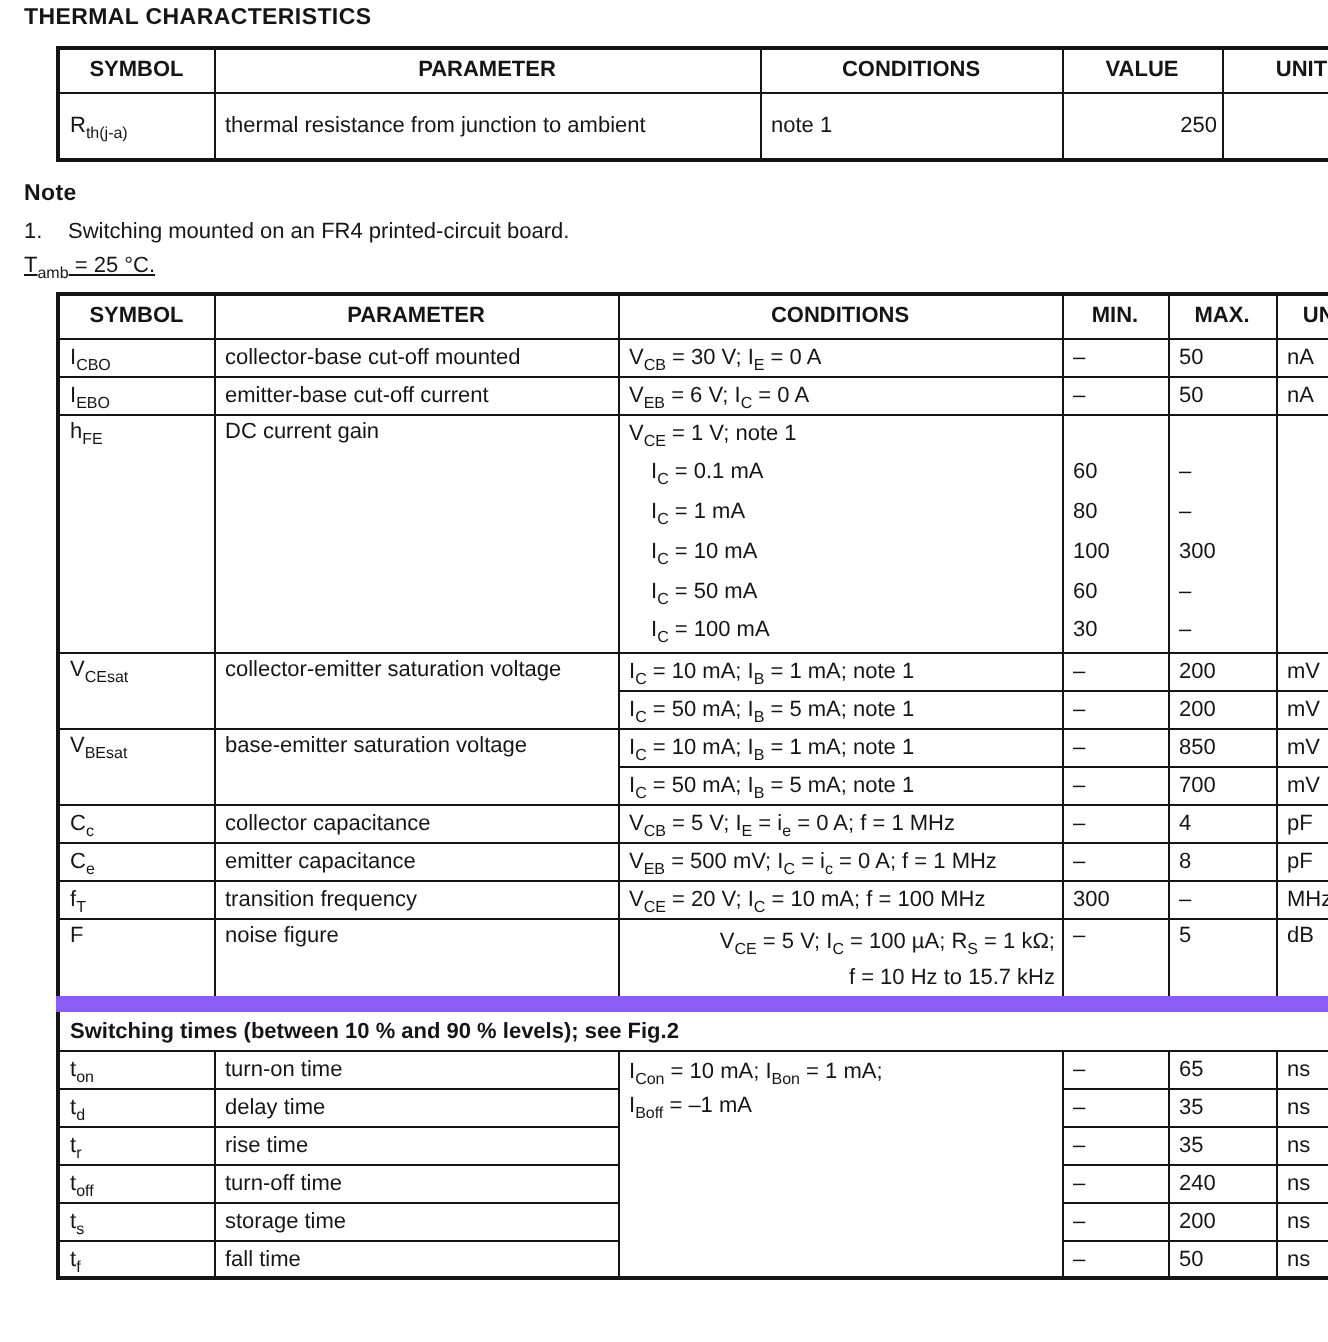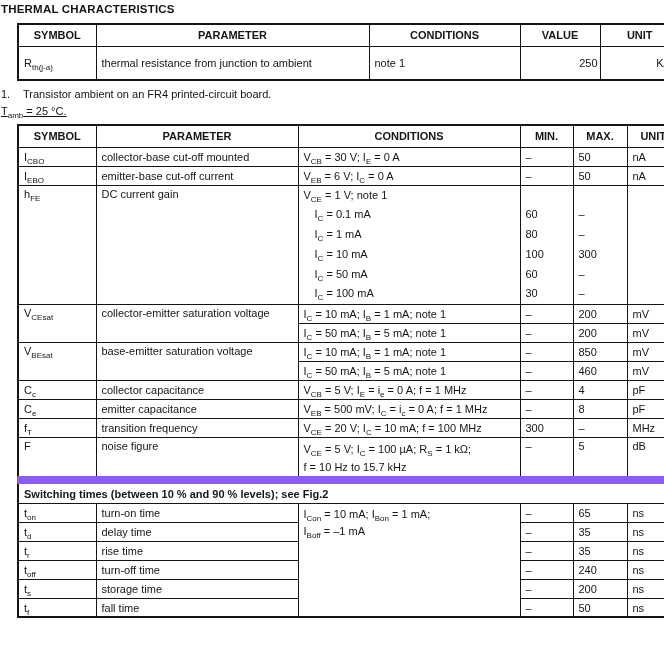--- a/index.html
+++ b/index.html
@@ -4,21 +4,21 @@
 <style>
   * { box-sizing: border-box; }
   html,body { margin:0; padding:0; }
   body {
     width:664px; height:671px;
     background:#ffffff;
     color:#151515;
     font-family:"Liberation Sans", sans-serif;
     overflow:hidden;
   }
-  .page { padding:2px 0 0 1px; width:664px; }
+  .page { padding:2px 0 0 12px; width:664px; }
 
   .sec-title {
     font-size:11.5px;
     font-weight:bold;
     margin:0;
     letter-spacing:0.2px;
   }
   #thermal-title { margin-top:1px; }
 
   table {
@@ -62,21 +62,21 @@
 
   .vtop { vertical-align:top; padding-top:2px; }
   .stack td, td.stack { padding:0; }
   .stack-line {
     height:19.8px; line-height:19.8px;
     padding:0 3px 0 5px;
   }
   .stack-line.indent { padding-left:16px; }
 
   .two-line { height:38px; }
-  .two-line .cline { line-height:17px; padding-top:1px; }
+  .two-line .cline { line-height:17px; padding-top:1px;text-align:right; }
 
   .section-row td {
     font-weight:bold;
     height:23px;
     border-top:8px solid #8b5cf6;
     border-bottom:1px solid #151515;
   }
   .cond-span { vertical-align:top; padding-top:2px; }
   .cond-span .cline { line-height:17px; }
 </style>
@@ -106,23 +106,24 @@
     <tr>
       <td>R<sub>th(j-a)</sub></td>
       <td>thermal resistance from junction to ambient</td>
       <td>note 1</td>
       <td class="center">250</td>
       <td class="center">K/W</td>
     </tr>
   </tbody>
     </table>
 
+  <div class="sec-title" id="note-title">Note</div>
   <div class="note-item">
     <span class="note-num">1.</span>
-    <span>Transistor ambient on an FR4 printed-circuit board.</span>
+    <span>Switching mounted on an FR4 printed-circuit board.</span>
   </div>
 
   <div class="tamb">T<sub>amb</sub> = 25 °C.</div>
 
   <table id="char-table">
     <colgroup>
       <col style="width:78px">
         <col style="width:202px">
         <col style="width:222px">
         <col style="width:53px">
@@ -207,21 +208,21 @@
       <td class="vtop" rowspan="2">V<sub>BEsat</sub></td>
       <td class="vtop" rowspan="2">base-emitter saturation voltage</td>
       <td>I<sub>C</sub> = 10 mA; I<sub>B</sub> = 1 mA; note 1</td>
       <td>–</td>
       <td>850</td>
       <td>mV</td>
     </tr>
     <tr>
       <td>I<sub>C</sub> = 50 mA; I<sub>B</sub> = 5 mA; note 1</td>
       <td>–</td>
-      <td>460</td>
+      <td>700</td>
       <td>mV</td>
     </tr>
 
     <tr>
       <td>C<sub>c</sub></td>
       <td>collector capacitance</td>
       <td>V<sub>CB</sub> = 5 V; I<sub>E</sub> = i<sub>e</sub> = 0 A; f = 1 MHz</td>
       <td>–</td>
       <td>4</td>
       <td>pF</td>

